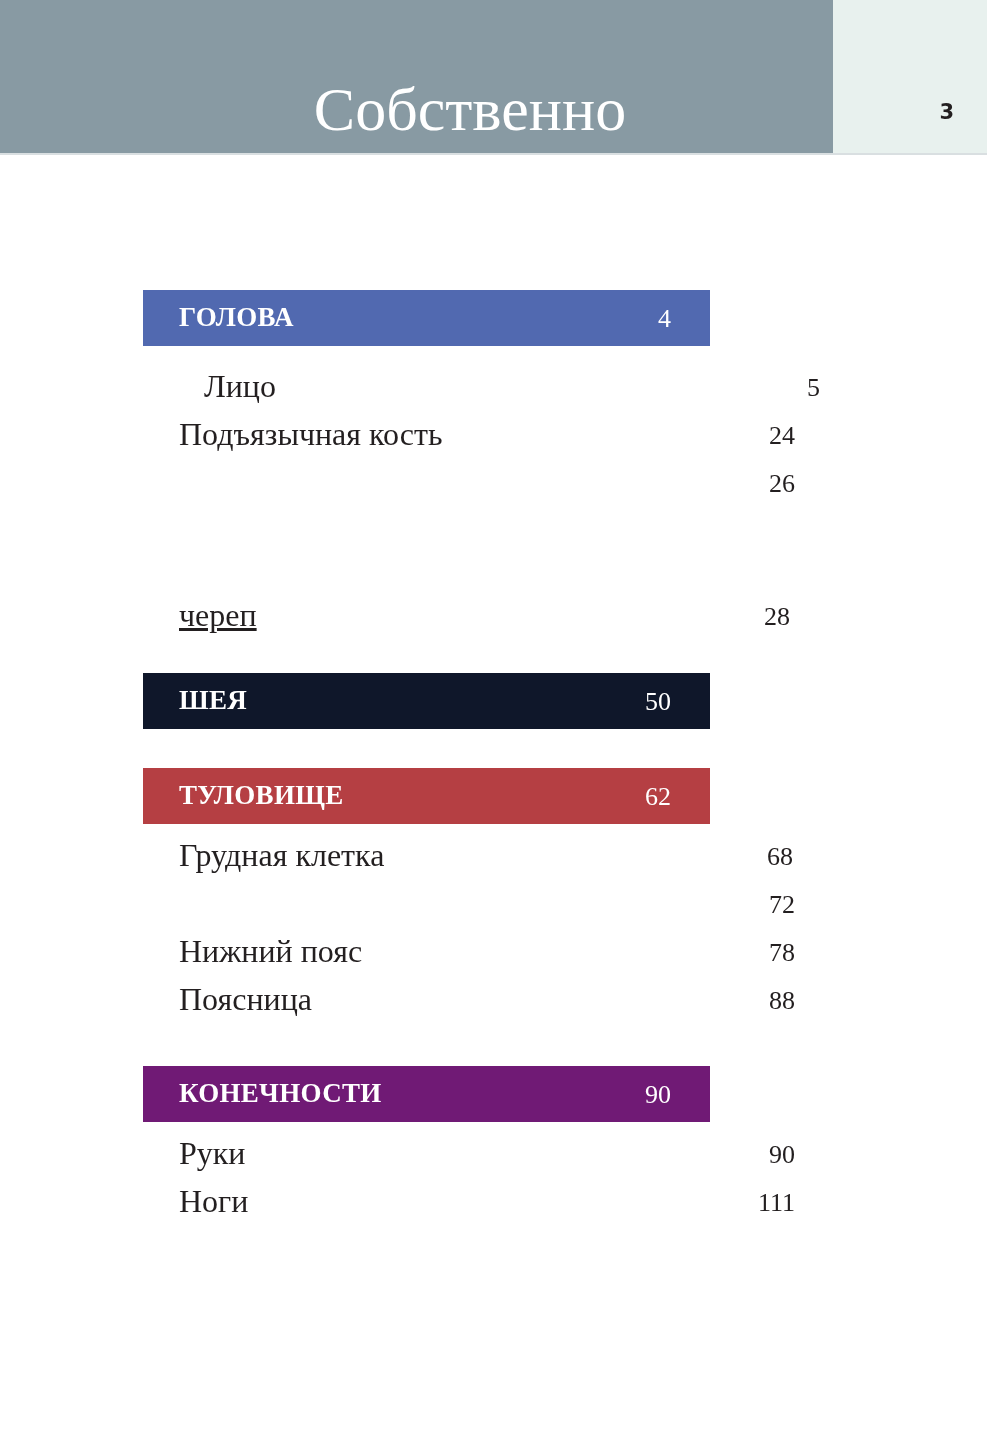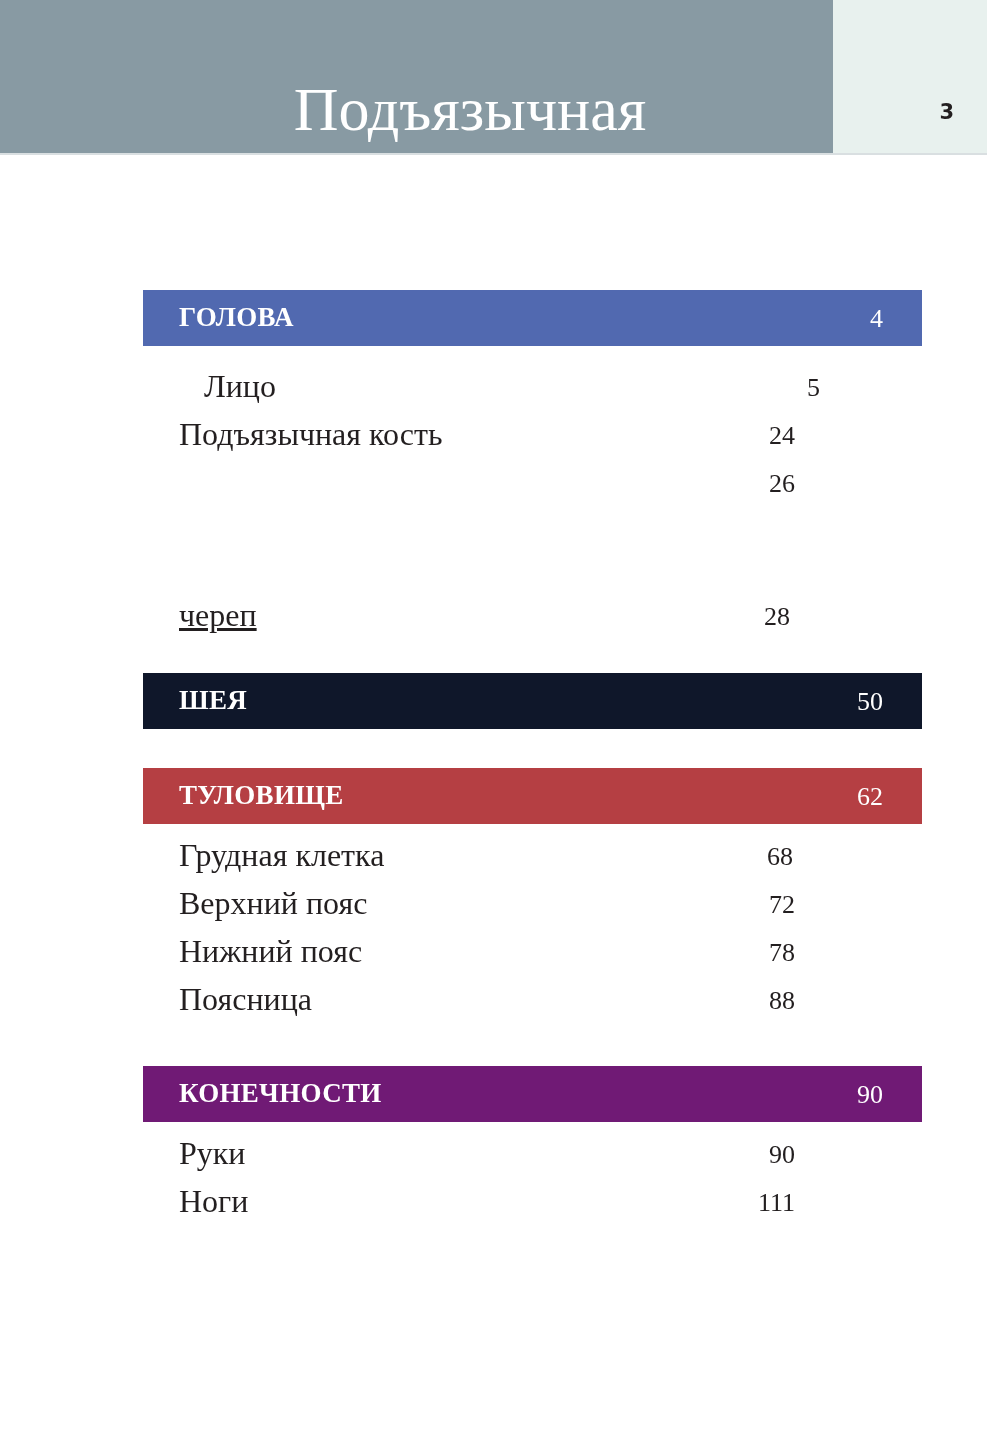--- a/index.html
+++ b/index.html
@@ -25,43 +25,42 @@
     .header-rule {
       position: absolute; left: 0; top: 153px; width: 987px; height: 2px;
       background: #d9dfe1;
     }
     .page-number {
       position: absolute; left: 0; width: 121px; top: 100px; text-align: right;
       font-family: "DejaVu Sans", sans-serif; font-weight: bold; font-size: 21px;
       color: #231f20;
     }
     .band {
-      position: absolute; left: 143px; width: 752px; height: 56px;
+      position: absolute; left: 143px; width: 567px; height: 56px;
       color: #ffffff;
-      padding-left: 27px;
     }
     .band .label {
       position: absolute; left: 36px; top: 12px; font-size: 27px; font-weight: bold;
       letter-spacing: 0.3px;
     }
     .band .num {
       position: absolute; right: 39px; top: 14px; font-size: 26px;
     }
     .entry {
       position: absolute; left: 179px; width: 616px; height: 48px;
       font-size: 32px; line-height: 48px;
     }
     .entry .title { position: absolute; left: 0; top: 0; white-space: nowrap; }
     .entry .num { position: absolute; right: 0; top: 2px; font-size: 26px; }
   </style>
 </head>
 <body>
 
 <div class="header">
-  <div class="header-title">Подъязычная</div>
+  <div class="header-title">Собственно</div>
 </div>
 <div class="pagebox">
   <div class="page-number">3</div>
 </div>
 <div class="header-rule"></div>
 
 <div class="band" style="top:290px;background:#5169b0;">
   <span class="label">ГОЛОВА</span>
   <span class="num">4</span>
 </div>
@@ -88,21 +87,20 @@
 
 <div class="band" style="top:768px;background:#b53f43;">
   <span class="label">ТУЛОВИЩЕ</span>
   <span class="num">62</span>
 </div>
 <div class="entry" style="top:831px;">
   <span class="title">Грудная клетка</span>
   <span class="num" style="right:2px;">68</span>
 </div>
 <div class="entry" style="top:879px;">
-  <span class="title">Верхний пояс</span>
   <span class="num">72</span>
 </div>
 <div class="entry" style="top:927px;">
   <span class="title">Нижний пояс</span>
   <span class="num">78</span>
 </div>
 <div class="entry" style="top:975px;">
   <span class="title">Поясница</span>
   <span class="num">88</span>
 </div>

